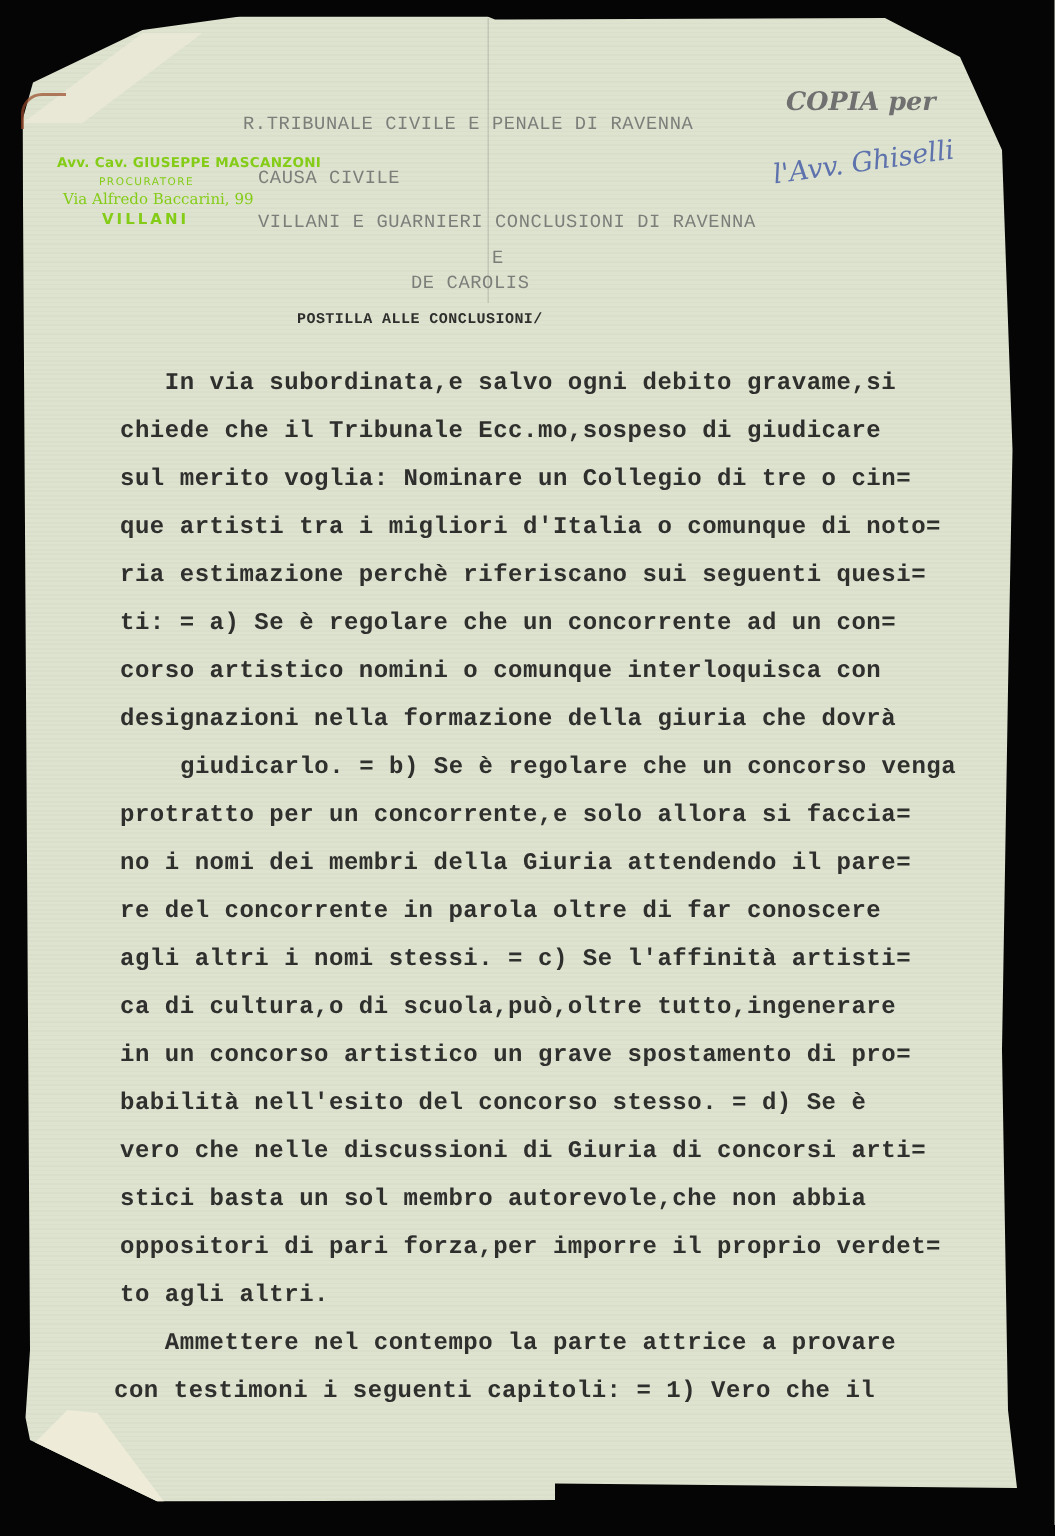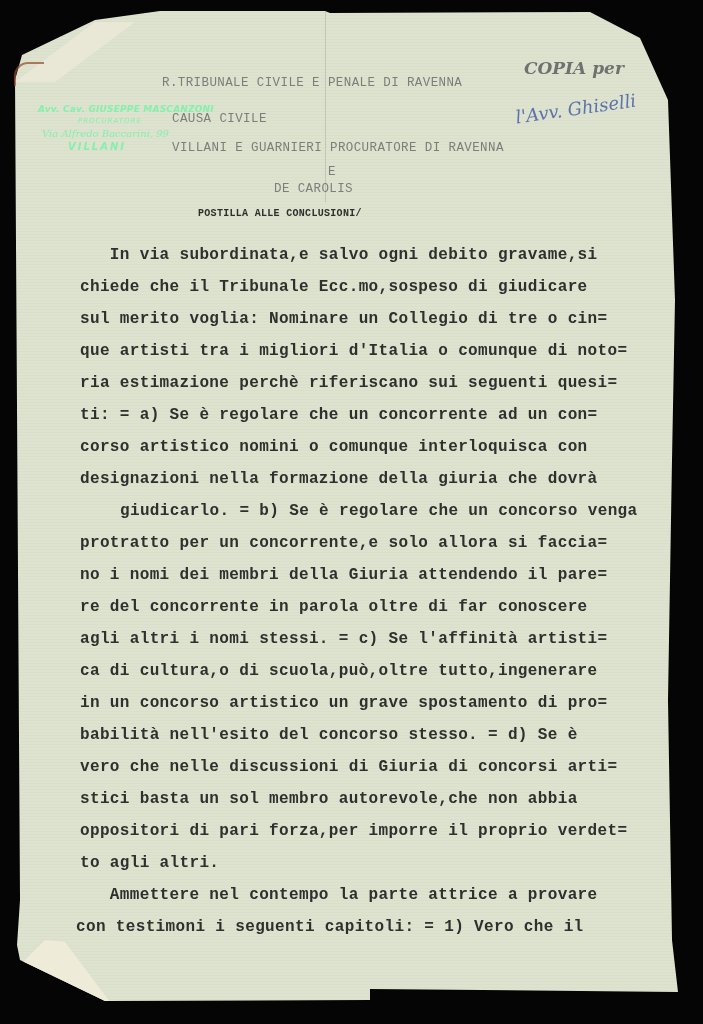--- a/index.html
+++ b/index.html
@@ -24,21 +24,21 @@
       background:#ece9d8; clip-path: polygon(0 100%, 80px 0, 120px 0, 40px 60px);
       opacity:0.8;
     }
     .corner-bl {
       position:absolute; left:20px; top:940px; width:90px; height:62px;
       background:#eeecd8; clip-path: polygon(0 25px, 25px 0, 45px 2px, 90px 62px, 60px 62px);
     }
     .red-mark { position:absolute; left:14px; top:62px; width:28px; height:22px; border-left:2px solid #9a4a2a; border-top:2px solid #9a4a2a; border-radius:14px 0 0 0; opacity:0.7; }
     .t { position:absolute; white-space:pre; color:#3a3a38; }
     .faint { color:#7c7e7a; font-size:12.5px; letter-spacing:0.4px; }
-    .stamp { position:absolute; color:#86efac; font-family:"DejaVu Sans", sans-serif;font-style:italic; }
+    .stamp { position:absolute; color:#84cc16; font-family:"DejaVu Sans", sans-serif; }
     .stamp .name { font-size:9px; font-weight:bold; letter-spacing:0.2px; }
     .stamp .role { font-size:7px; letter-spacing:1px; }
     .stamp .addr { font-size:10px; font-family:"DejaVu Serif", serif; }
     .stamp .city { font-size:10px; letter-spacing:2px; font-weight:bold; }
     .copia { position:absolute; left:524px; top:58px; color:#707070; font-family:"DejaVu Serif", serif; font-weight:bold; font-size:17px; font-style:italic; }
     .sign { position:absolute; left:515px; top:98px; color:#5e72ad; font-family:"DejaVu Serif", serif; font-style:italic; font-size:18px; transform:rotate(-8deg); }
     .body-line { position:absolute; left:80px; color:#2f2f2d; font-size:16px; font-weight:bold; letter-spacing:0.35px; white-space:pre; }
     .title-line { position:absolute; left:198px; top:208px; color:#2e2e2c; font-size:10px; font-weight:bold; letter-spacing:0.3px; }
   </style>
 </head>
@@ -47,27 +47,27 @@
 <div class="paper">
   <div class="fold"></div>
   <div class="corner-tl"></div>
   <div class="corner-bl"></div>
 </div>
 <div class="red-mark"></div>
 
 <div class="t faint" style="left:162px; top:76px;">R.TRIBUNALE CIVILE E PENALE DI RAVENNA</div>
 <div class="t faint" style="left:172px; top:112px;">CAUSA CIVILE</div>
 <div class="t faint" style="left:172px; top:141px;">VILLANI E GUARNIERI</div>
-<div class="t faint" style="left:330px; top:141px;">PROCURATORE DI RAVENNA</div>
+<div class="t faint" style="left:330px; top:141px;">CONCLUSIONI DI RAVENNA</div>
 <div class="t faint" style="left:328px; top:165px;">E</div>
 <div class="t faint" style="left:274px; top:182px;">DE CAROLIS</div>
 
 <div class="stamp" style="left:38px; top:104px;">
   <div class="name">Avv. Cav. GIUSEPPE MASCANZONI</div>
-  <div class="role" style="margin-left:40px; margin-top:3px;">PROCURATORE</div>
+  <div class="role" style="margin-left:28px; margin-top:3px;">PROCURATORE</div>
   <div class="addr" style="margin-left:4px; margin-top:3px;">Via Alfredo Baccarini, 99</div>
   <div class="city" style="margin-left:30px; margin-top:2px;">VILLANI</div>
 </div>
 
 <div class="copia">COPIA per</div>
 <div class="sign">l'Avv. Ghiselli</div>
 
 <div class="title-line">POSTILLA ALLE CONCLUSIONI/</div>
 
 <div>

